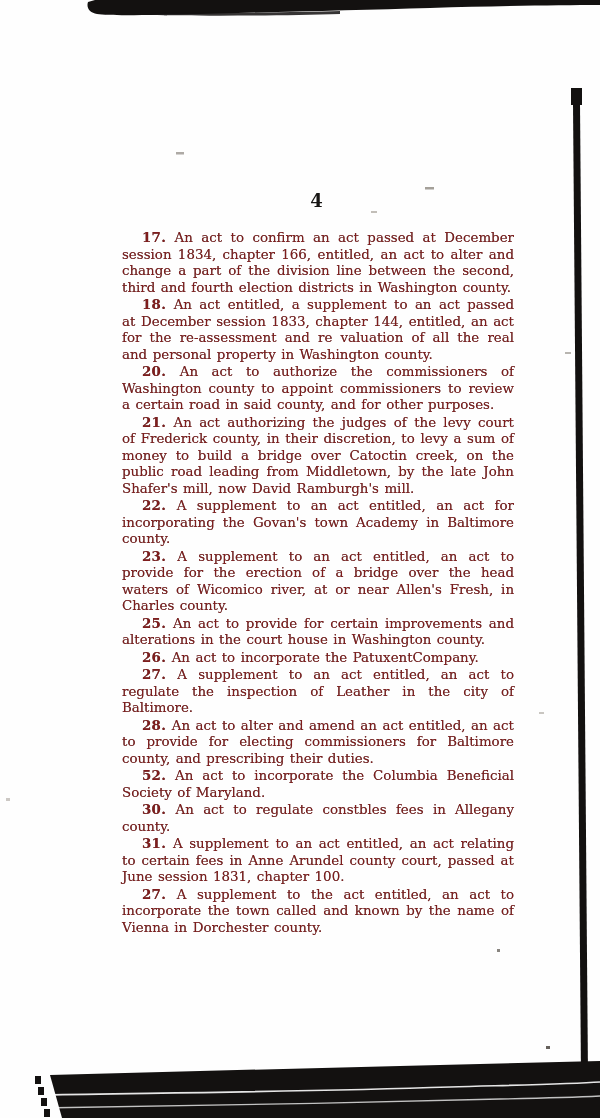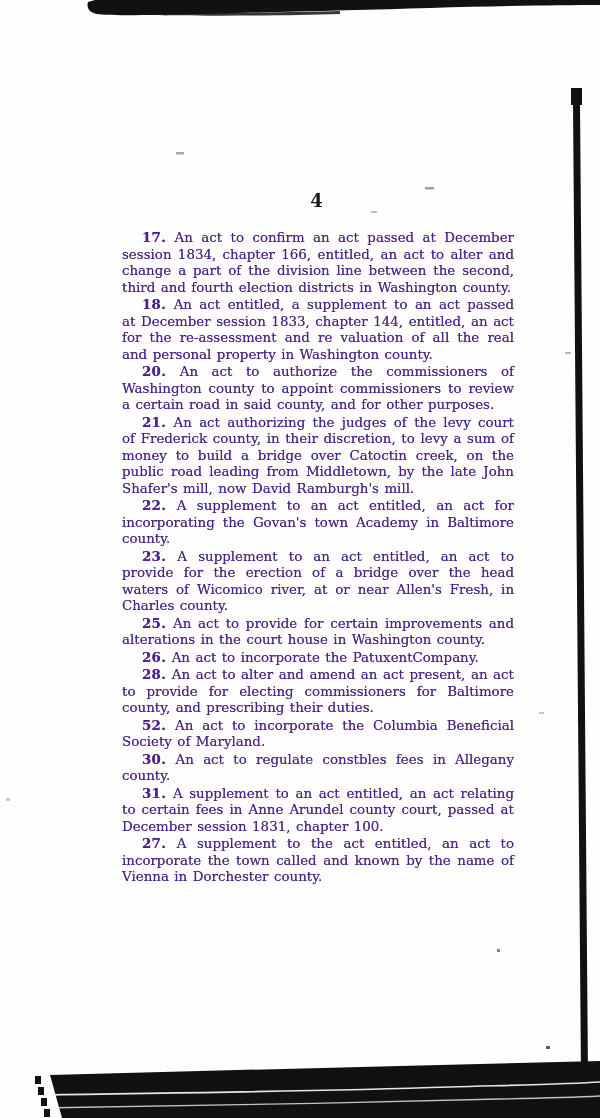--- a/index.html
+++ b/index.html
@@ -30,21 +30,21 @@
     font-size: 18px;
     font-weight: bold;
     color: #181614;
     letter-spacing: 1px;
   }
   .acts {
     position: absolute;
     top: 229px;
     left: 122px;
     width: 392px;
-    color: #4c1d95;
+    color: #7f1d1d;
     font-size: 13.4px;
     line-height: 16.5px;
     text-align: justify;
     text-shadow: 0 0 0.45px rgba(20,16,12,0.6);
   }
   .acts p {
     margin: 0;
     padding: 0;
     text-indent: 20px;
     word-spacing: 1.2px;
@@ -91,20 +91,21 @@
 
   <div class="acts">
     <p><span class="act-num">17.</span> <span>An act to confirm an act passed at December session 1834, chapter 166, entitled, an act to alter and change a part of the division line between the second, third and fourth election districts in Washington county.</span></p>
     <p><span class="act-num">18.</span> <span>An act entitled, a supplement to an act passed at December session 1833, chapter 144, entitled, an act for the re-assessment and re valuation of all the real and personal property in Washington county.</span></p>
     <p><span class="act-num">20.</span> <span>An act to authorize the commissioners of Washington county to appoint commissioners to review a certain road in said county, and for other purposes.</span></p>
     <p><span class="act-num">21.</span> <span>An act authorizing the judges of the levy court of Frederick county, in their discretion, to levy a sum of money to build a bridge over Catoctin creek, on the public road leading from Middletown, by the late John Shafer's mill, now David Ramburgh's mill.</span></p>
     <p><span class="act-num">22.</span> <span>A supplement to an act entitled, an act for incorporating the Govan's town Academy in Baltimore county.</span></p>
     <p><span class="act-num">23.</span> <span>A supplement to an act entitled, an act to provide for the erection of a bridge over the head waters of Wicomico river, at or near Allen's Fresh, in Charles county.</span></p>
     <p><span class="act-num">25.</span> <span>An act to provide for certain improvements and alterations in the court house in Washington county.</span></p>
     <p><span class="act-num">26.</span> <span>An act to incorporate the PatuxentCompany.</span></p>
-    <p><span class="act-num">28.</span> <span>An act to alter and amend an act present, an act to provide for electing commissioners for Baltimore county, and prescribing their duties.</span></p>
+    <p><span class="act-num">27.</span> <span>A supplement to an act entitled, an act to regulate the inspection of Leather in the city of Baltimore.</span></p>
+    <p><span class="act-num">28.</span> <span>An act to alter and amend an act entitled, an act to provide for electing commissioners for Baltimore county, and prescribing their duties.</span></p>
     <p><span class="act-num">52.</span> <span>An act to incorporate the Columbia Beneficial Society of Maryland.</span></p>
     <p><span class="act-num">30.</span> <span>An act to regulate constbles fees in Allegany county.</span></p>
-    <p><span class="act-num">31.</span> <span>A supplement to an act entitled, an act relating to certain fees in Anne Arundel county court, passed at December session 1831, chapter 100.</span></p>
+    <p><span class="act-num">31.</span> <span>A supplement to an act entitled, an act relating to certain fees in Anne Arundel county court, passed at June session 1831, chapter 100.</span></p>
     <p><span class="act-num">27.</span> <span>A supplement to the act entitled, an act to incorporate the town called and known by the name of Vienna in Dorchester county.</span></p>
   </div>
 
 </div>
 
 </body></html>

